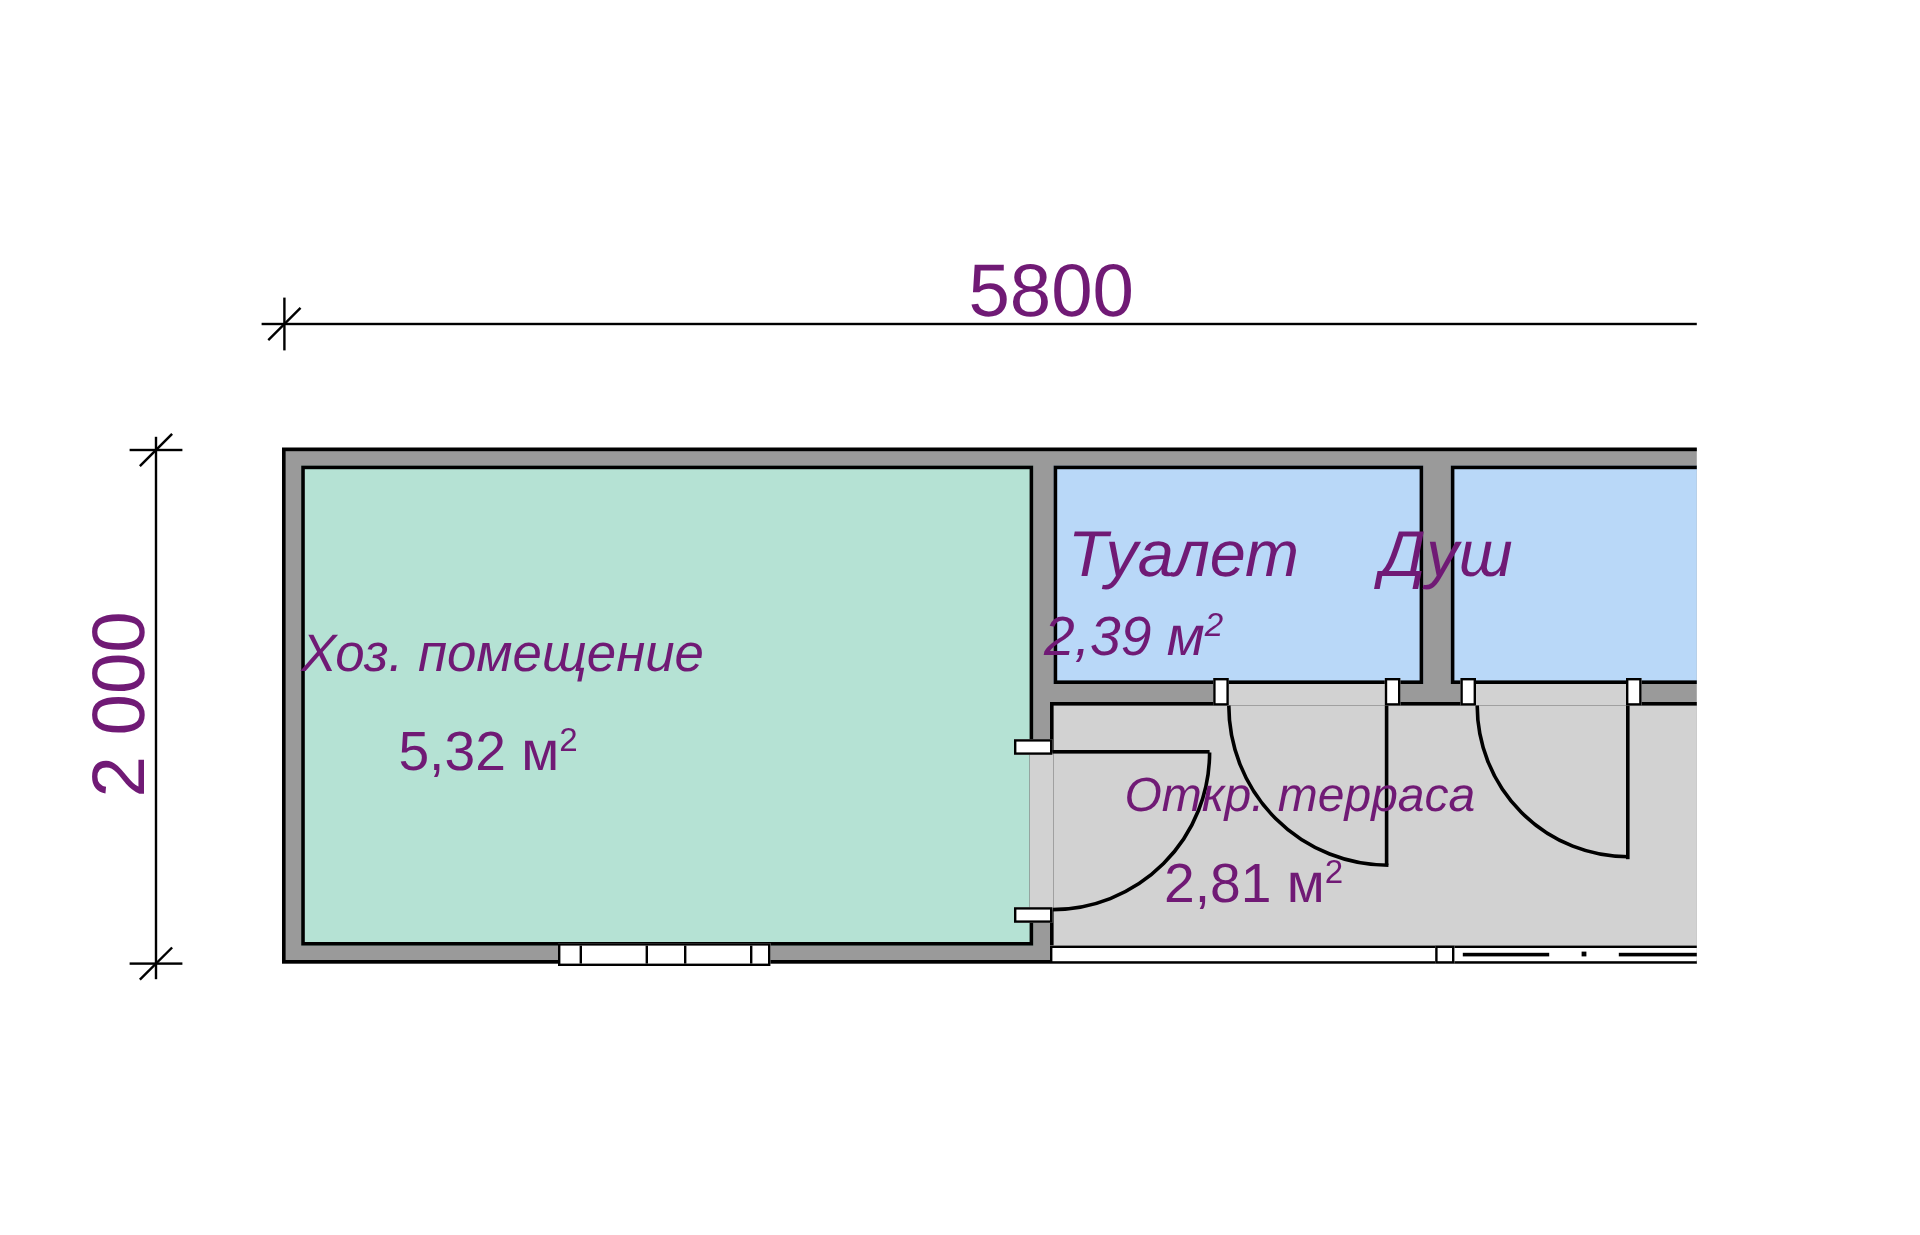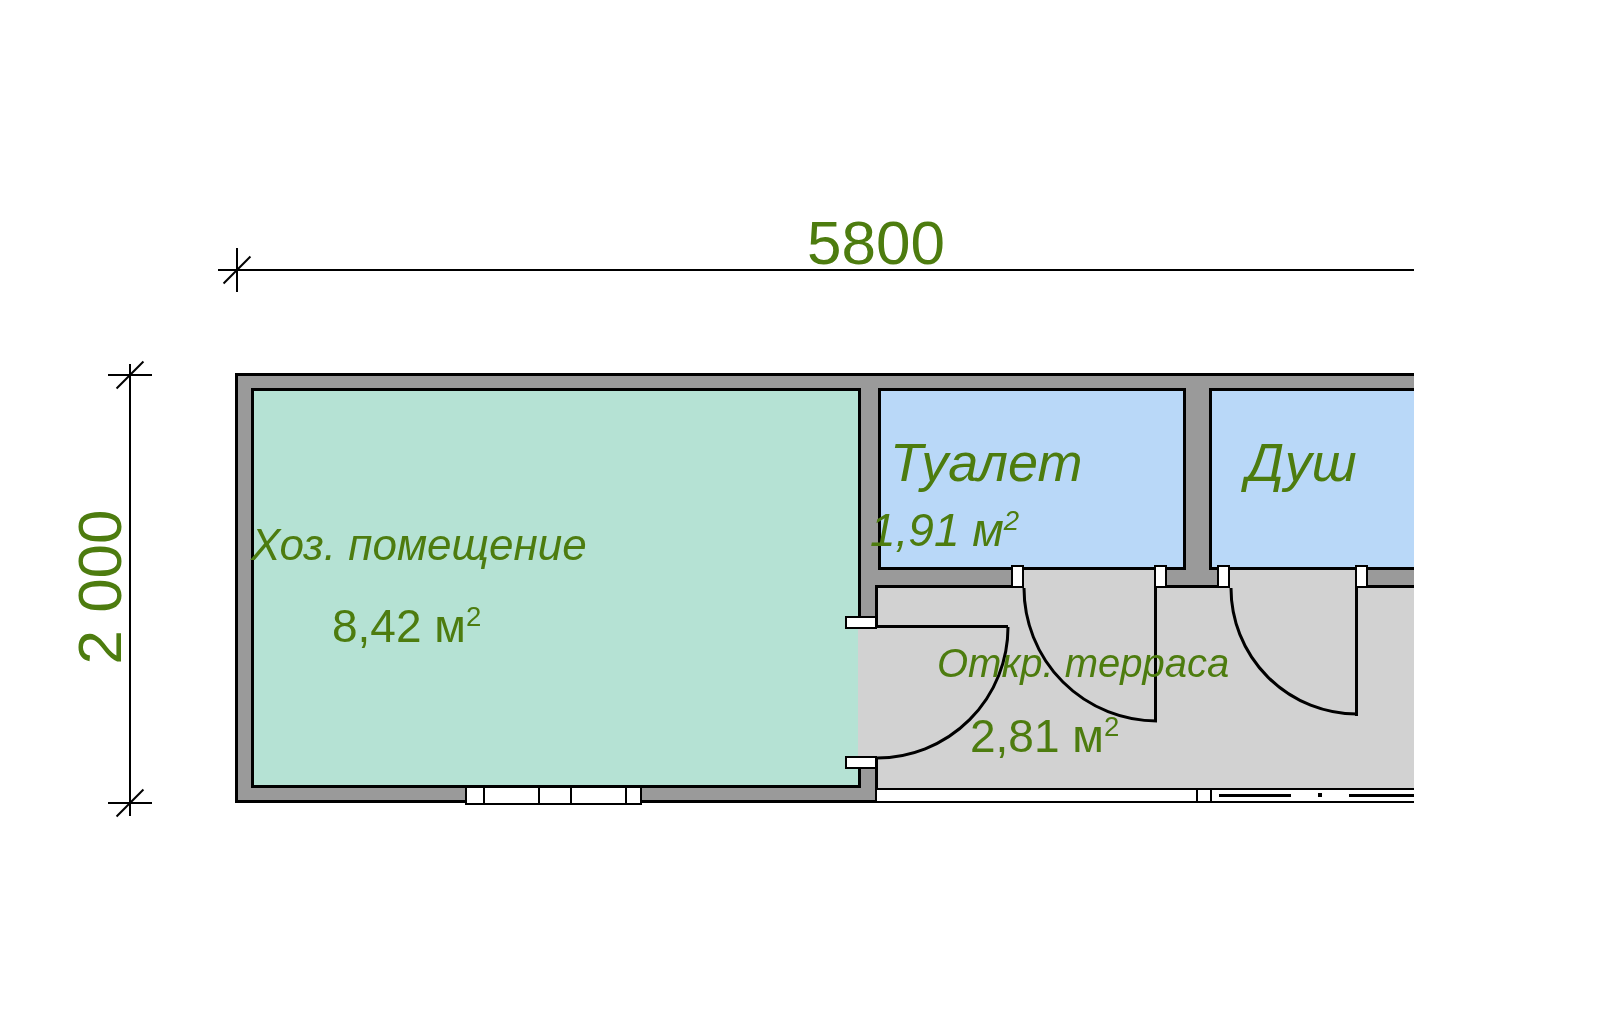--- a/index.html
+++ b/index.html
@@ -6,21 +6,21 @@
     --wall-fill:#9a9a9a;
     --utility-fill:#b5e2d4;
     --wet-room-fill:#b9d8f8;
     --terrace-fill:#d2d2d2;
     --outline:#000000;
     --background:#ffffff;
   }
   html,body{margin:0;padding:0;background:var(--background);}
   .canvas{
     position:relative;width:1414px;height:1029px;background:var(--background);
-    font-family:"Liberation Sans","DejaVu Sans",sans-serif;color:#4d7c0f;overflow:hidden;
+    font-family:"Liberation Sans","DejaVu Sans",sans-serif;color:#701a75;overflow:hidden;
   }
   .abs{position:absolute;}
   
   .dim-line{background:var(--outline);}
   .tick{position:absolute;width:0;height:0;}
   .tick .bar-v{position:absolute;left:-1px;top:-22px;width:2px;height:44px;background:var(--outline);}
   .tick .bar-h{position:absolute;left:-22px;top:-1px;width:44px;height:2px;background:var(--outline);}
   .tick .slash{position:absolute;left:-1px;top:-19px;width:2px;height:38px;background:var(--outline);transform:rotate(45deg);}
   .dim-label{position:absolute;font-size:62px;line-height:1.0;text-align:center;white-space:nowrap;}
   
@@ -118,23 +118,23 @@
   <div class="abs rail-mark" style="left:1318px;top:793px;width:4px;height:4px;"></div>
   <div class="abs rail-mark" style="left:1349px;top:794px;width:75px;height:3px;"></div>
 
   <div class="abs rail" style="left:1498px;top:588px;width:17px;height:202px;"></div>
   <div class="abs rail-mark" style="left:1505px;top:593px;width:3px;height:74px;"></div>
   <div class="abs rail-mark" style="left:1504px;top:700px;width:4px;height:4px;"></div>
   <div class="abs rail-mark" style="left:1505px;top:711px;width:3px;height:72px;"></div>
   <div class="abs rail" style="left:1498px;top:788px;width:17px;height:15px;"></div>
 
   <div class="room-label center name-lg" style="left:251px;top:522px;width:610px;">Хоз. помещение</div>
-  <div class="room-label area-txt" style="left:332px;top:602px;width:300px;"><span>8,42 м</span><sup>2</sup></div>
+  <div class="room-label area-txt" style="left:332px;top:602px;width:300px;"><span>5,32 м</span><sup>2</sup></div>
 
   <div class="room-label center name-sm" style="left:890px;top:434px;width:300px;">Туалет</div>
-  <div class="room-label center area-txt" style="left:870px;top:506px;width:300px;"><span>1,91 м</span><sup>2</sup></div>
+  <div class="room-label center area-txt" style="left:870px;top:506px;width:300px;"><span>2,39 м</span><sup>2</sup></div>
 
-  <div class="room-label center name-sm" style="left:1246px;top:434px;width:300px;">Душ</div>
+  <div class="room-label center name-sm" style="left:1150px;top:434px;width:300px;">Душ</div>
 
   <div class="room-label center name-md" style="left:937px;top:642px;width:500px;">Откр. терраса</div>
   <div class="room-label area-txt" style="left:970px;top:712px;width:300px;"><span>2,81 м</span><sup>2</sup></div>
 
 </div>
 
 </body></html>

